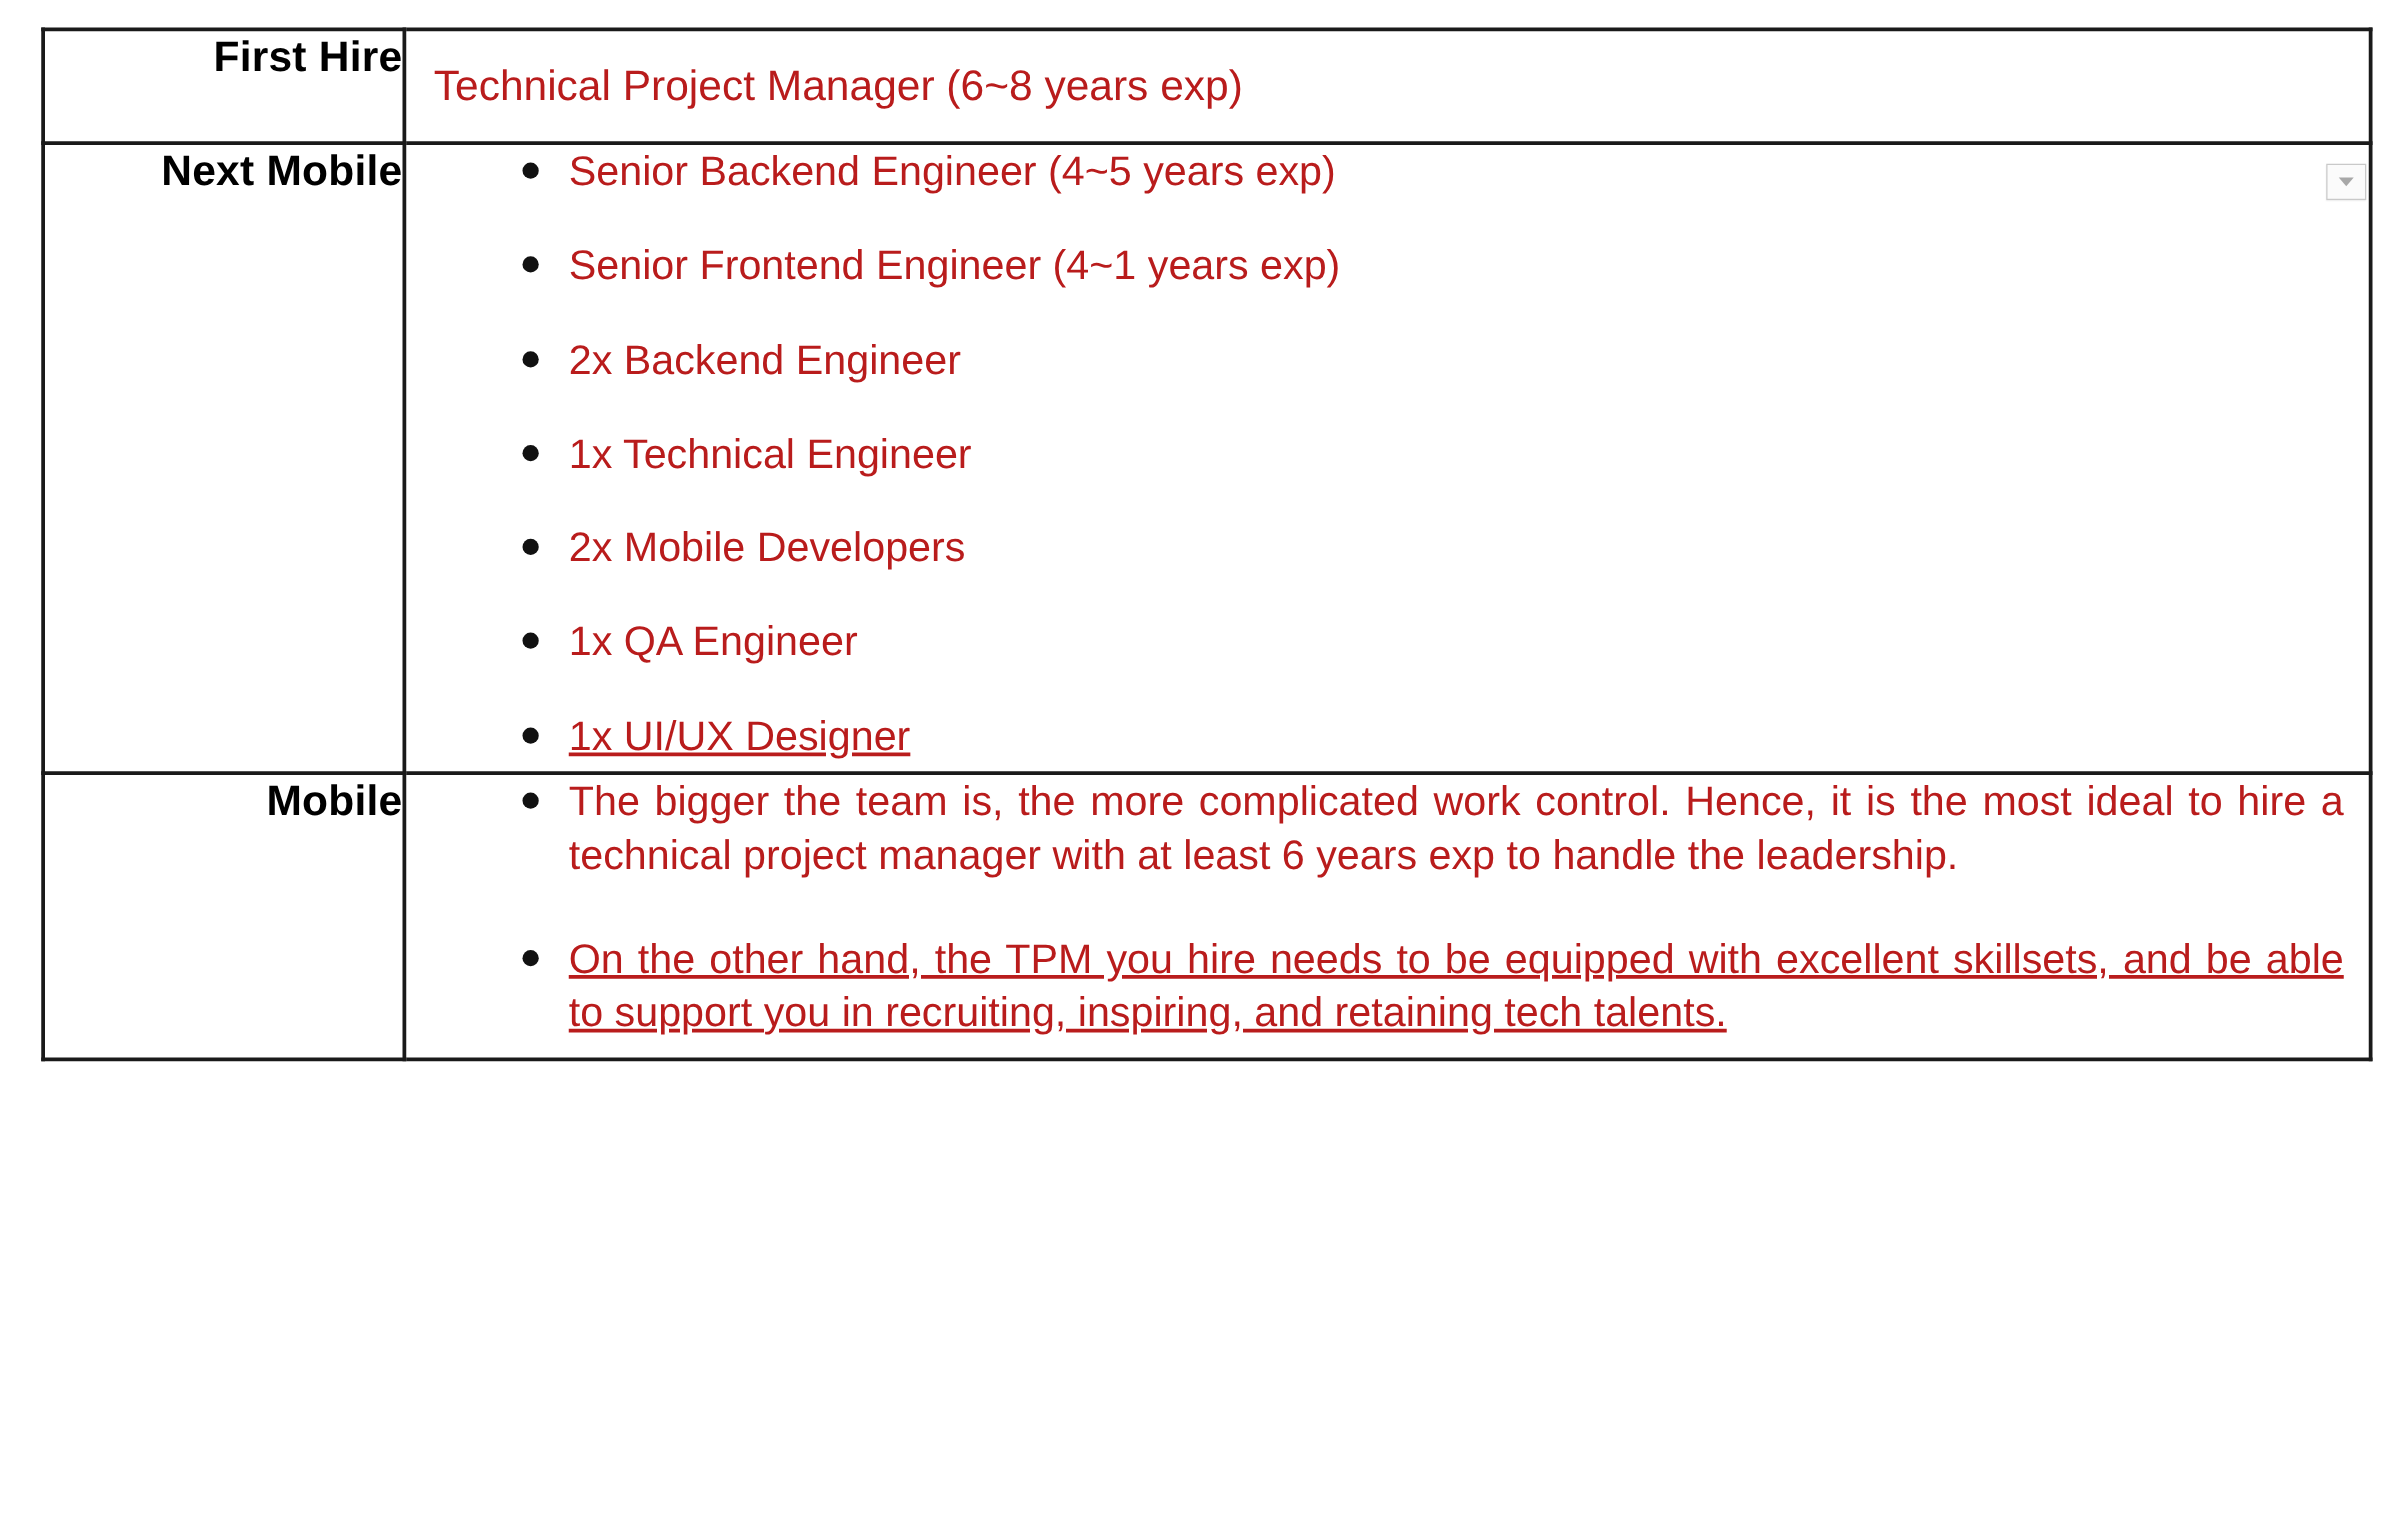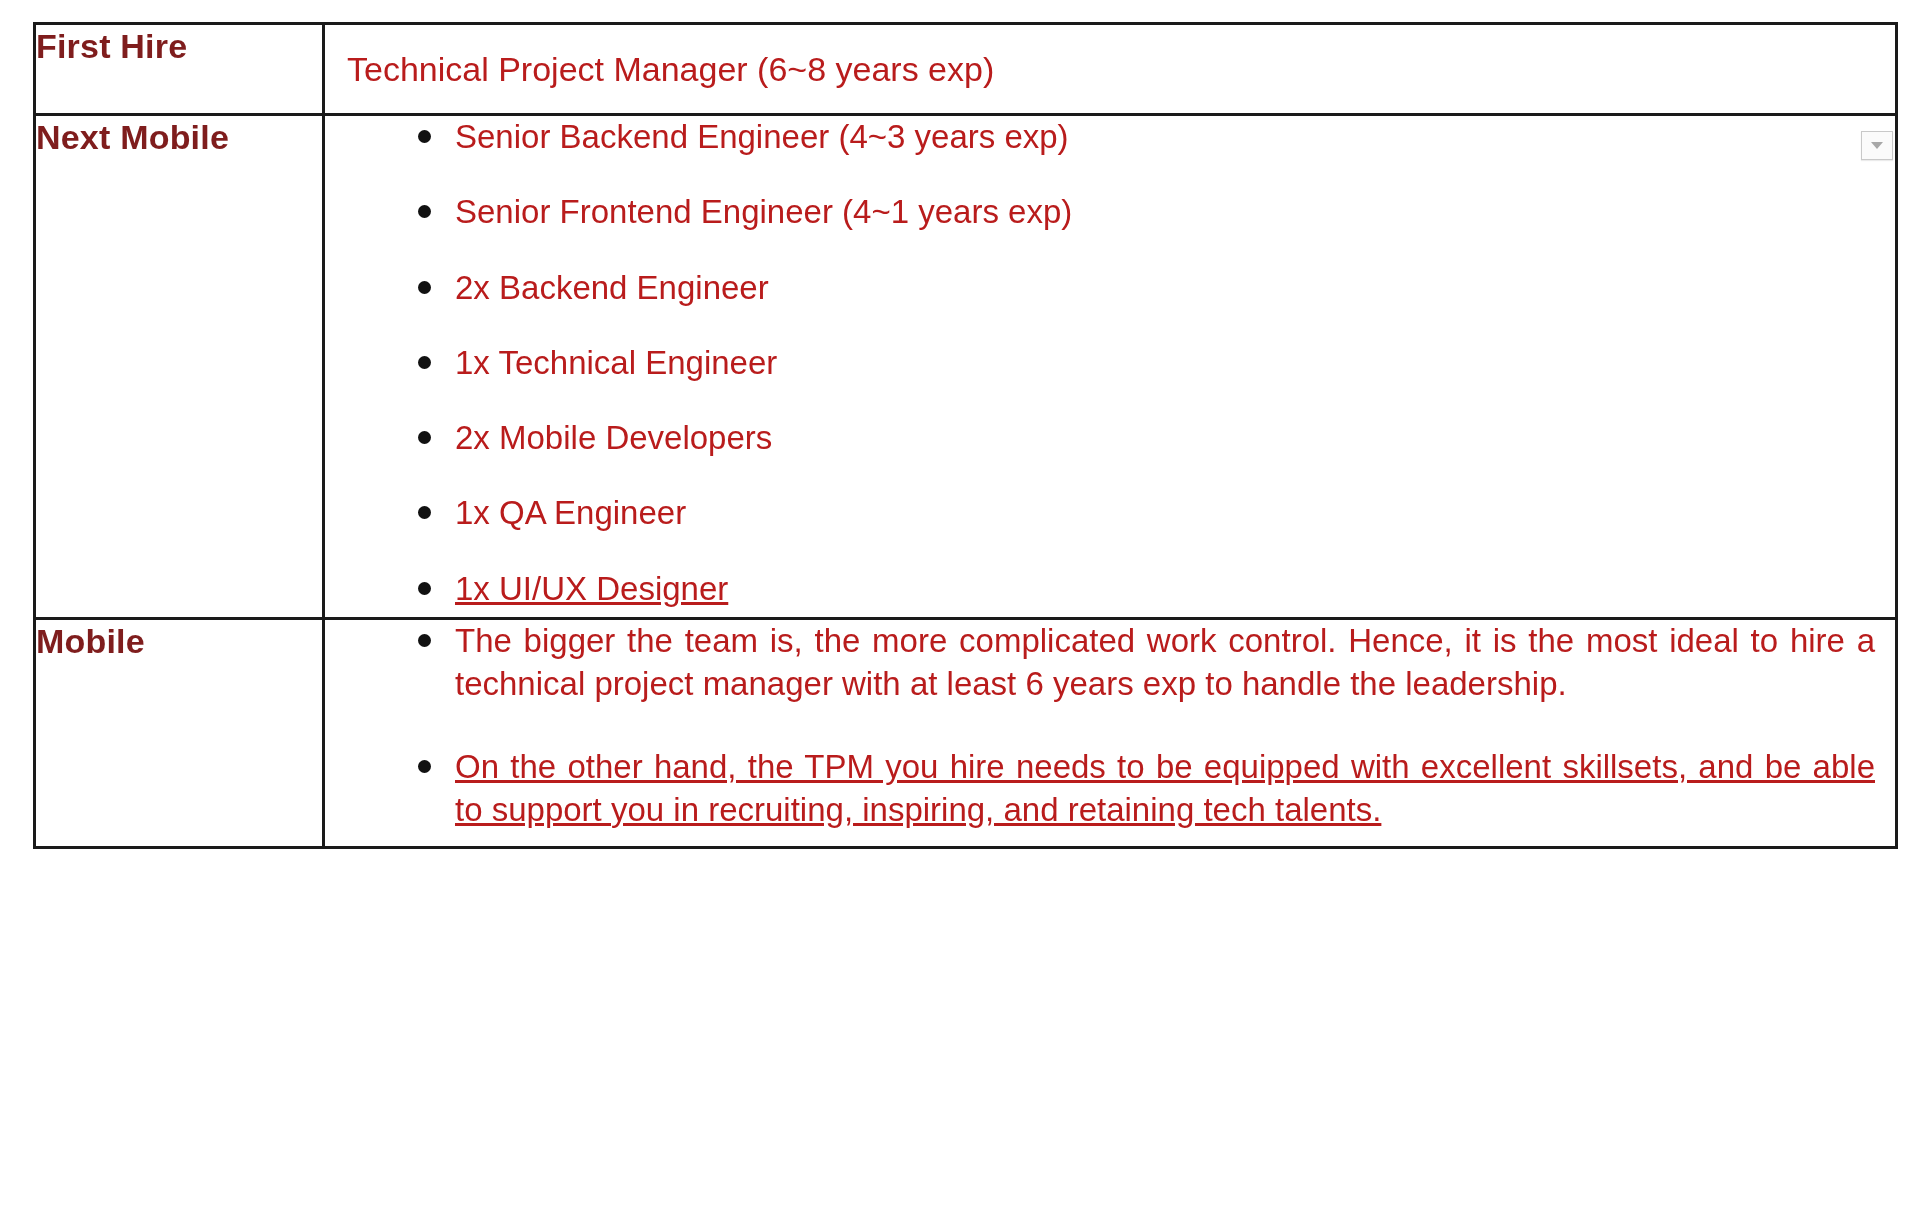--- a/index.html
+++ b/index.html
@@ -31,22 +31,23 @@
     border: 3px solid #1a1a1a;
     vertical-align: top;
     padding: 0;
   }
   td.label-cell {
     width: 286px;
     padding: 22px 0 22px 22px;
     font-weight: bold;
     font-size: 34px;
     line-height: 1.25;
-    color: #7f1d1d;
+    color: #000000;
     letter-spacing: 0.2px;
+    text-align: right;
   }
   td.content-cell {
     padding: 18px 18px 18px 0;
     font-size: 33px;
     line-height: 1.3;
     color: #b91c1c;
   }
   td.content-cell.single {
     padding: 22px 18px 22px 22px;
     font-size: 34px;
@@ -129,21 +130,21 @@
   <table class="hiring-table">
     <tbody>
       <tr>
         <td class="label-cell">First Hire</td>
         <td class="content-cell single">Technical Project Manager (6~8 years exp)</td>
       </tr>
       <tr>
         <td class="label-cell label-next">Next Mobile</td>
         <td class="content-cell next-hires-cell">
           <ul class="bullets">
-            <li><span class="dot"></span><span>Senior Backend Engineer (4~3 years exp)</span></li>
+            <li><span class="dot"></span><span>Senior Backend Engineer (4~5 years exp)</span></li>
             <li><span class="dot"></span><span>Senior Frontend Engineer (4~1 years exp)</span></li>
             <li><span class="dot"></span><span>2x Backend Engineer</span></li>
             <li><span class="dot"></span><span>1x Technical Engineer</span></li>
             <li><span class="dot"></span><span>2x Mobile Developers</span></li>
             <li><span class="dot"></span><span>1x QA Engineer</span></li>
             <li><span class="dot"></span><span>1x UI/UX Designer</span></li>
           </ul>
         </td>
       </tr>
       <tr>

